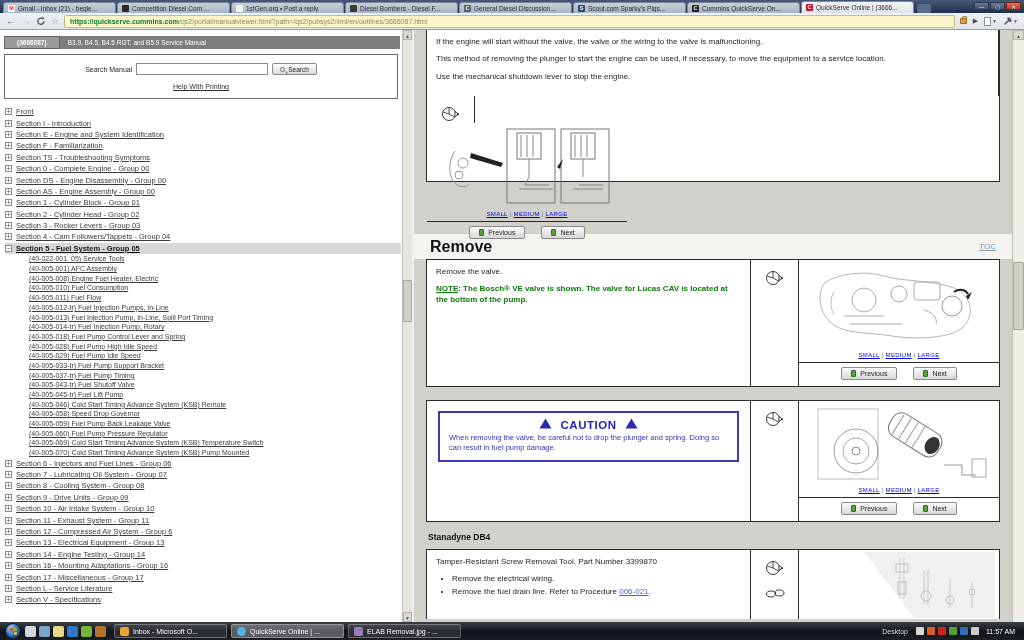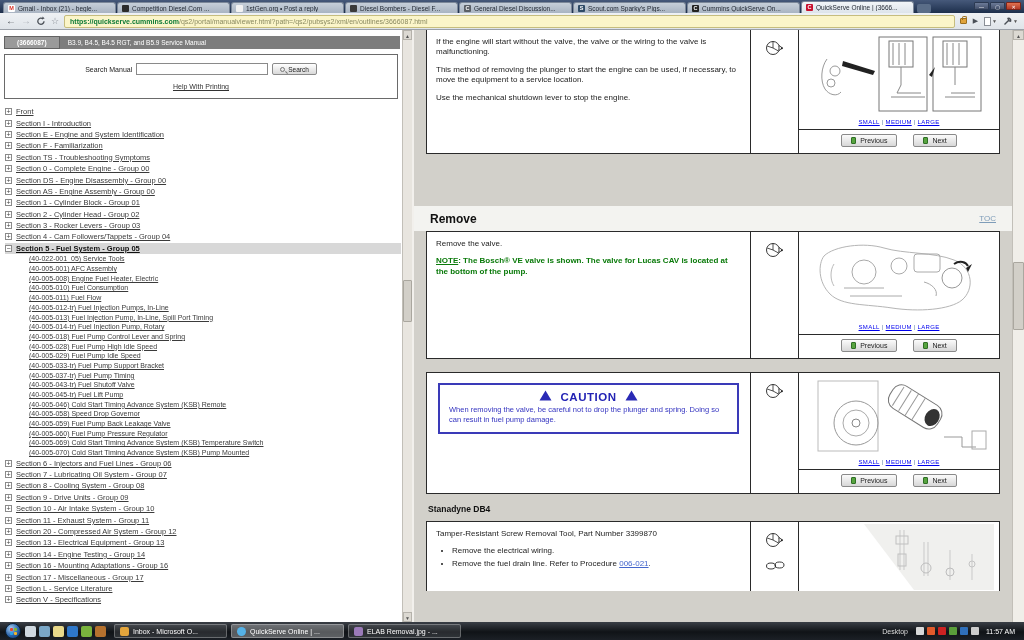--- a/index.html
+++ b/index.html
@@ -85,25 +85,25 @@
     align-items:center; padding-top:9px; gap:12px; }
   .p-image { width:200px; display:flex; flex-direction:column; }
   .img-area { flex:1; display:flex; align-items:center; justify-content:center; overflow:hidden; }
   .size-links { text-align:center; font-size:6px; color:#587aa2; padding:2px 0 4px; letter-spacing:.3px; }
   .size-links .sep { color:#587aa2; padding:0 2px; }
   .btn-row { border-top:1px solid #2a2a2a; display:flex; justify-content:center; gap:16px; padding:4px 0 6px; }
   .navbtn2 { display:inline-flex; align-items:center; gap:4px; font-size:7px; color:#222;
     background:linear-gradient(#fbfbfb,#d7d7d7); border:1px solid #8a8a8a; border-radius:2px; padding:2px 9px; }
   .btn-ico { width:5px; height:7px; background:#57a43f; border:1px solid #2f6f25; border-radius:1px; }
 
-  #panel1 { height:124px; border-top:none; margin-top:0; }
+  #panel1 { height:152px; border-top:none; margin-top:0;flex-direction:column; }
   .gap1 { height:52px; }
   #remove-band { margin:0 -12px; height:25px; background:#f3f3f0; display:flex; align-items:center;
     justify-content:space-between; padding:0 16px 0 16px; }
-  #remove-title { font-size:12px; font-weight:bold; color:#111; }
+  #remove-title { font-size:16px; font-weight:bold; color:#111; }
   #toc-link { font-size:8px; color:#7f9db9; }
   .subhead { font-size:8.5px; font-weight:bold; color:#111; margin:10px 2px 7px; }
   #panel2 { height:128px; }
   .gap2 { height:13px; }
   #panel3 { height:122px; }
   #panel4 { height:70px; border-bottom:none; }
   .note { color:#0a7a0a; font-weight:bold; }
   .note .note-label { text-decoration:underline; }
   #caution-box { margin:3px 2px; border:2px solid #3a3ab8; padding:5px 9px 7px; }
   #caution-title { display:flex; justify-content:center; align-items:flex-start; gap:9px;
@@ -363,21 +363,21 @@
       <div class="trow">
         <span class="expander">+</span>
         <a class="tlink" href="#">Section 10 - Air Intake System - Group 10</a>
       </div>
       <div class="trow">
         <span class="expander">+</span>
         <a class="tlink" href="#">Section 11 - Exhaust System - Group 11</a>
       </div>
       <div class="trow">
         <span class="expander">+</span>
-        <a class="tlink" href="#">Section 20 - Compressed Air System - Group 12</a>
+        <a class="tlink" href="#">Section 12 - Compressed Air System - Group 6</a>
       </div>
       <div class="trow">
         <span class="expander">+</span>
         <a class="tlink" href="#">Section 13 - Electrical Equipment - Group 13</a>
       </div>
       <div class="trow">
         <span class="expander">+</span>
         <a class="tlink" href="#">Section 14 - Engine Testing - Group 14</a>
       </div>
       <div class="trow">

